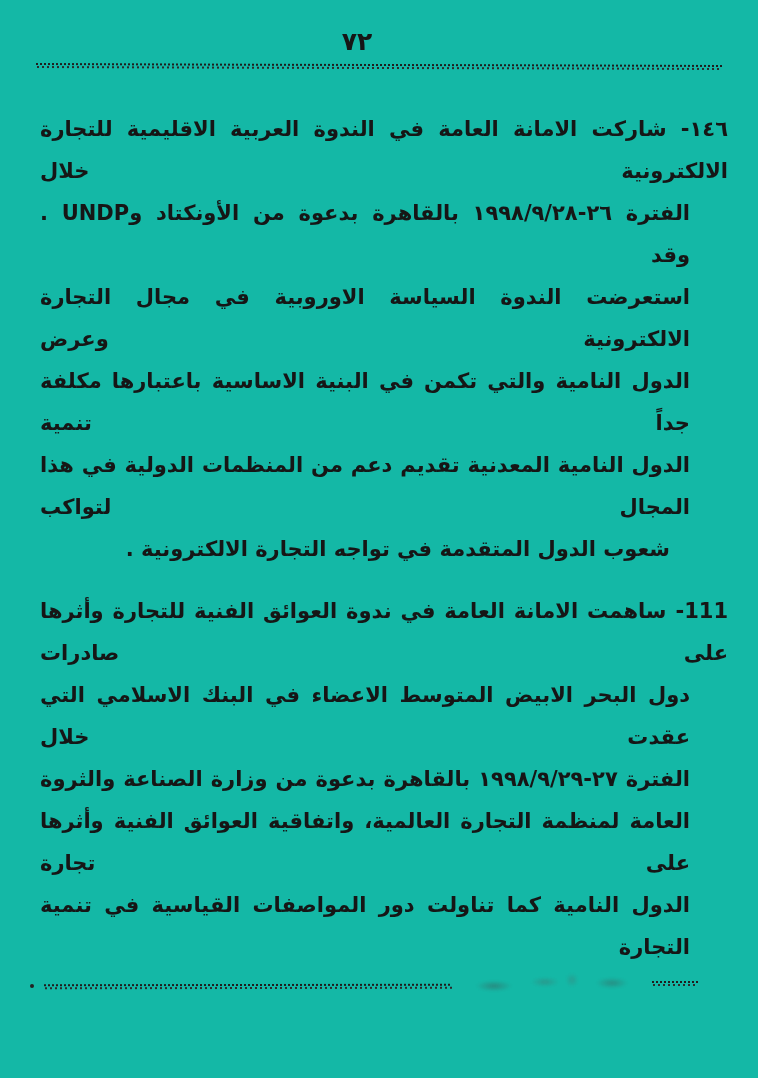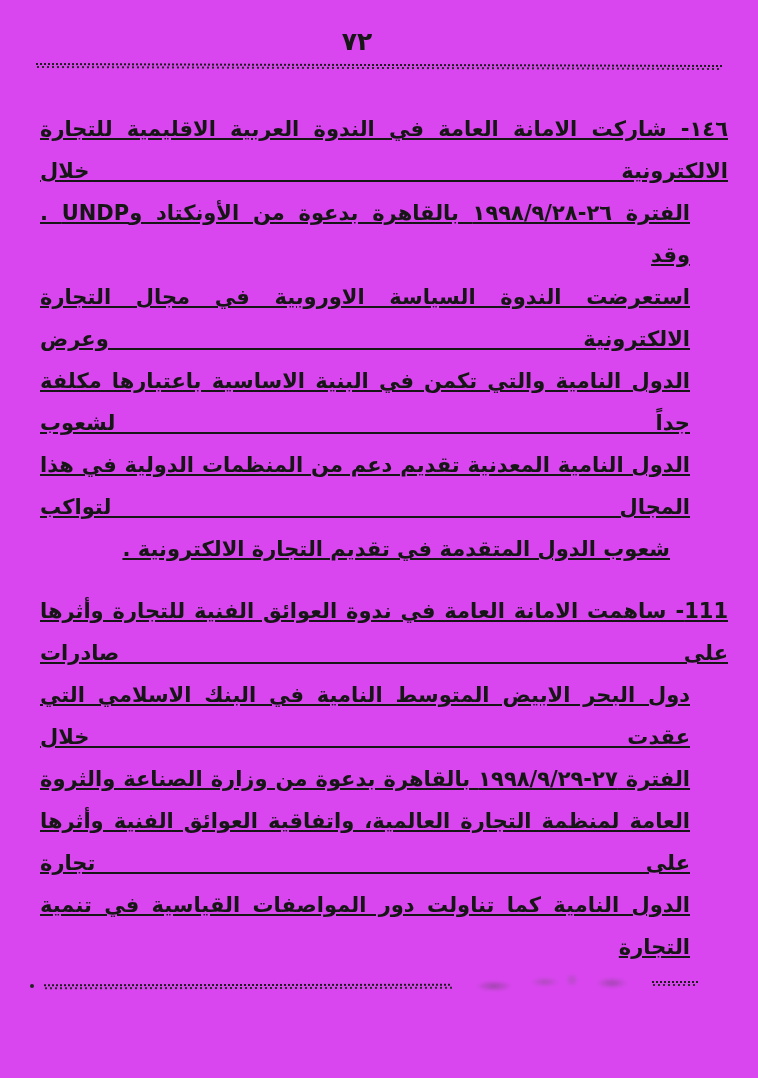--- a/index.html
+++ b/index.html
@@ -4,21 +4,21 @@
 <style>
   html, body {
     margin: 0;
     padding: 0;
     background: #ffffff;
   }
   .page {
     position: relative;
     width: 758px;
     height: 1078px;
-    background: #d946ef;
+    background: #14b8a6;
     overflow: hidden;
     font-family: "DejaVu Sans", sans-serif;
     color: #161616;
   }
   .page-number {
     position: absolute;
     top: 27px;
     left: 0;
     right: 0;
     transform: translateX(-22px);
@@ -71,49 +71,48 @@
     font-size: 21px;
     font-weight: bold;
     line-height: 42px;
   }
   .para + .para { margin-top: 20px; }
   .ln {
     min-height: 42px;
     text-align: justify;
     text-align-last: justify;
     padding-right: 38px;   
-    text-decoration: underline;
   }
   .ln.first { padding-right: 0; }
   .ln.end   { text-align: right; text-align-last: right; }
   .ln.end146 { padding-right: 58px; }
 </style>
 </head>
 <body>
 
 <div class="page">
 
   <div class="page-number">٧٢</div>
 
   <div class="dotrule rule-top"></div>
 
   <div class="content">
 
     <div class="para">
       <div class="ln first">١٤٦- شاركت الامانة العامة في الندوة العربية الاقليمية للتجارة الالكترونية خلال</div>
       <div class="ln">الفترة ‭١٩٩٨/٩/٢٨-٢٦‬ بالقاهرة بدعوة من الأونكتاد وUNDP . وقد</div>
       <div class="ln">استعرضت الندوة السياسة الاوروبية في مجال التجارة الالكترونية وعرض</div>
-      <div class="ln">الدول النامية والتي تكمن في البنية الاساسية باعتبارها مكلفة جداً لشعوب</div>
+      <div class="ln">الدول النامية والتي تكمن في البنية الاساسية باعتبارها مكلفة جداً تنمية</div>
       <div class="ln">الدول النامية المعدنية تقديم دعم من المنظمات الدولية في هذا المجال لتواكب</div>
-      <div class="ln end end146">شعوب الدول المتقدمة في تقديم التجارة الالكترونية .</div>
+      <div class="ln end end146">شعوب الدول المتقدمة في تواجه التجارة الالكترونية .</div>
     </div>
 
     <div class="para">
       <div class="ln first">111- ساهمت الامانة العامة في ندوة العوائق الفنية للتجارة وأثرها على صادرات</div>
-      <div class="ln">دول البحر الابيض المتوسط النامية في البنك الاسلامي التي عقدت خلال</div>
+      <div class="ln">دول البحر الابيض المتوسط الاعضاء في البنك الاسلامي التي عقدت خلال</div>
       <div class="ln">الفترة ‭١٩٩٨/٩/٢٩-٢٧‬ بالقاهرة بدعوة من وزارة الصناعة والثروة</div>
       <div class="ln">العامة لمنظمة التجارة العالمية، واتفاقية العوائق الفنية وأثرها على تجارة</div>
       <div class="ln">الدول النامية كما تناولت دور المواصفات القياسية في تنمية التجارة</div>
 
     </div>
 
   </div>
 
   <div class="dotrule rule-bot-l"></div>
   <div class="dotrule rule-bot-r"></div>

